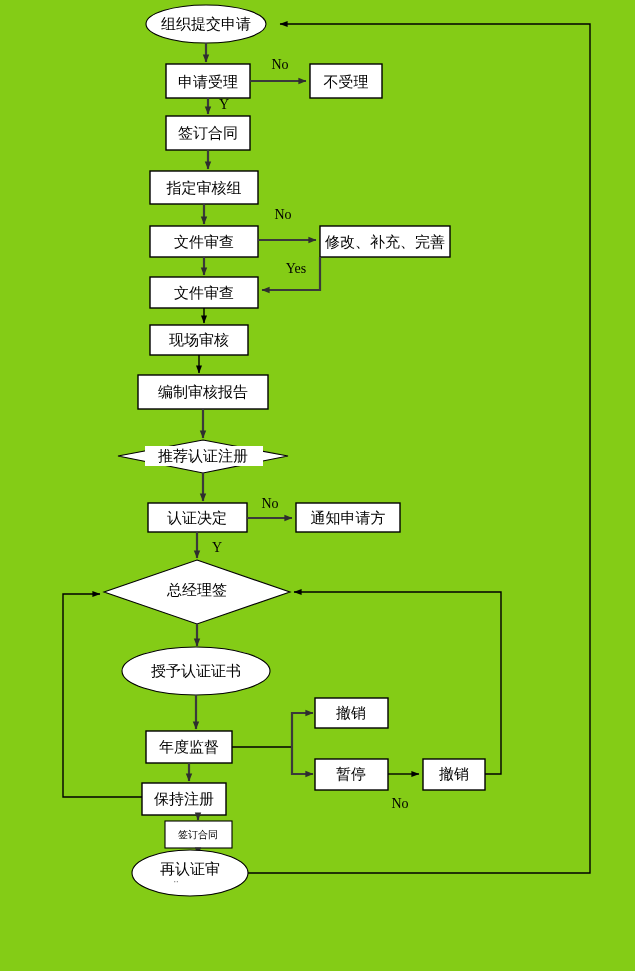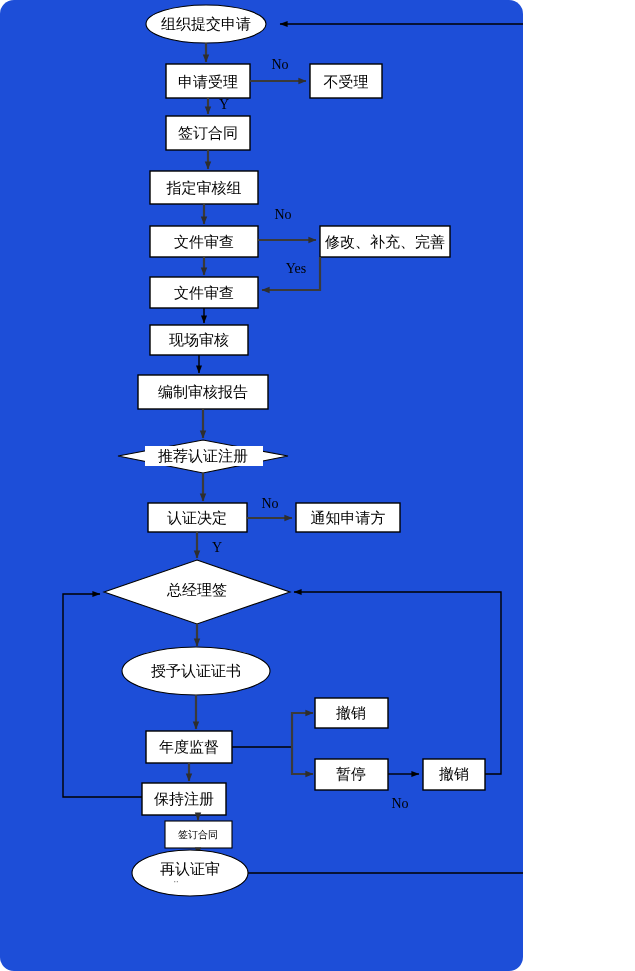--- a/index.html
+++ b/index.html
@@ -1,17 +1,17 @@
 <!DOCTYPE html>
 <html><head>
 <meta charset="utf-8">
 <style>
   html,body{margin:0;padding:0;background:#ffffff;}
   body{width:635px;height:971px;font-family:"Liberation Sans",sans-serif;}
-  #flowchart-root{position:relative;width:523px;height:971px;overflow:hidden;background:#1d4ed8;border-radius:14px;}
+  #flowchart-root{position:relative;width:635px;height:971px;overflow:hidden;background:#84cc16;}
   svg{display:block;}
   .shape{fill:#ffffff;stroke:#000000;stroke-width:1.4;}
   .shape-thin{fill:#ffffff;stroke:#000000;stroke-width:1.1;}
   .conn{stroke:#3a3a3a;stroke-width:2.2;fill:none;}
   .conn-thin{stroke:#000000;stroke-width:1.4;fill:none;}
   .node-label{font-family:"DejaVu Sans","Liberation Sans",sans-serif;font-size:15px;fill:#000;text-anchor:middle;dominant-baseline:middle;}
   .node-label-sm{font-family:"DejaVu Sans","Liberation Sans",sans-serif;font-size:10px;fill:#000;text-anchor:middle;dominant-baseline:middle;}
   .edge-label{font-family:"Liberation Serif","DejaVu Serif",serif;font-size:14px;fill:#000;text-anchor:middle;dominant-baseline:middle;}
   .tiny-mark{font-family:"DejaVu Sans",sans-serif;font-size:8px;fill:#666;text-anchor:middle;}
 </style>

